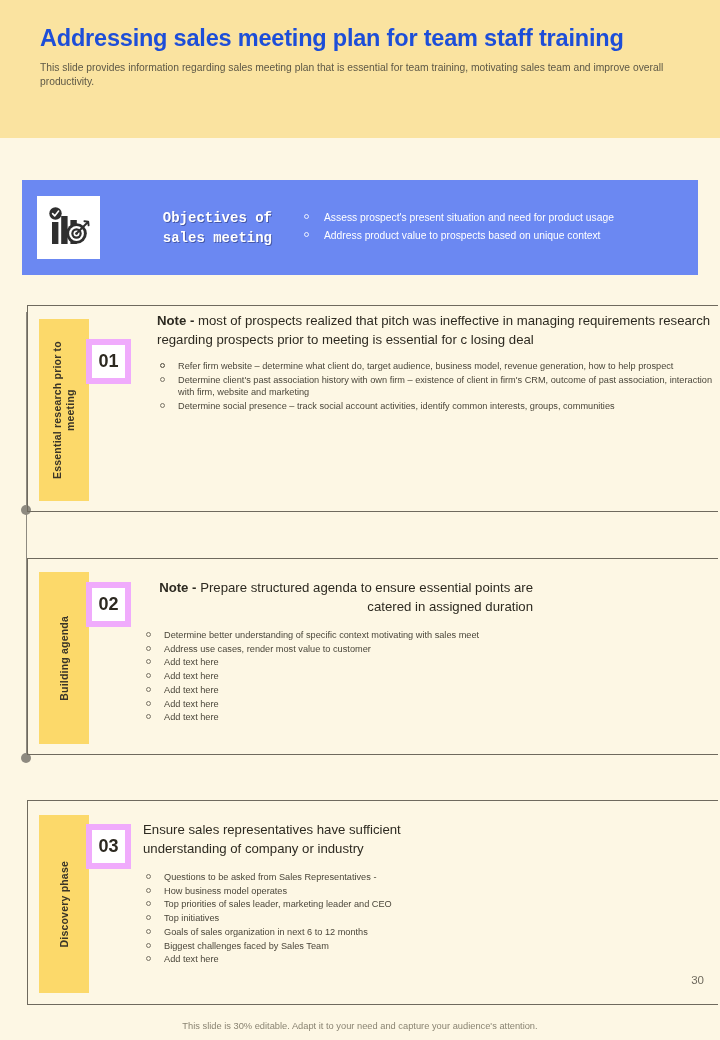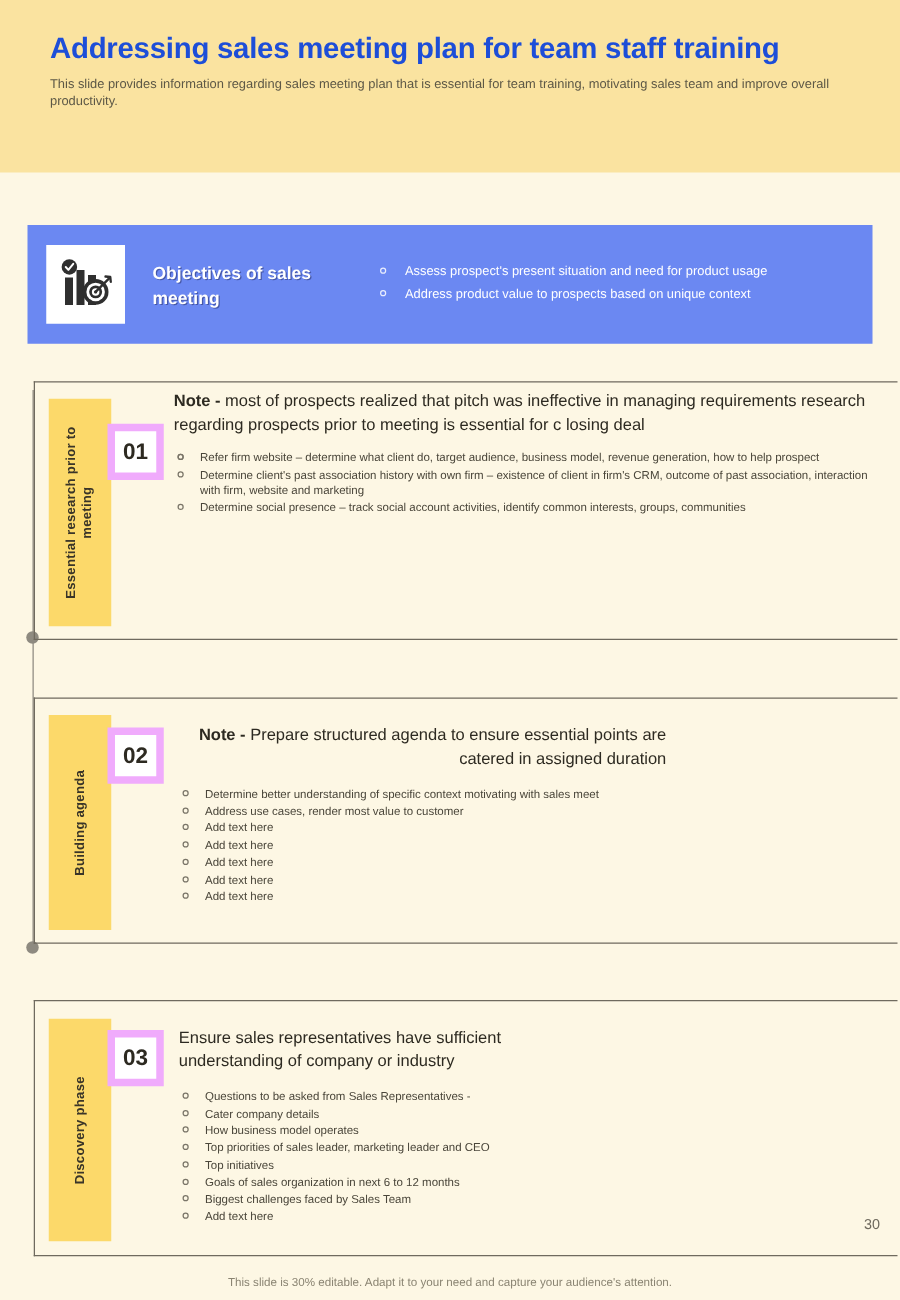--- a/index.html
+++ b/index.html
@@ -31,23 +31,24 @@
   .objectives {
     position:absolute; left:22px; top:180px; width:676px; height:95px;
     background:#6B88F2;
     display:flex; align-items:center;
   }
   .obj-icon-box {
     width:63px; height:63px; margin-left:15px; background:#ffffff;
     display:flex; align-items:center; justify-content:center; flex:0 0 auto;
   }
   .obj-title {
-    width:150px; margin-left:22px; text-align:left; flex:0 0 auto;
+    width:150px; margin-left:22px; text-align:right; flex:0 0 auto;
     font-size:14px; font-weight:bold; line-height:20px; color:#ffffff;
     text-shadow:1px 1px 0 rgba(40,50,110,0.55);
+    font-family:Liberation Mono, monospace;
   }
   .obj-bullets { margin-left:30px; flex:1 1 auto; }
   .obj-bullets li {
     list-style:none; position:relative; padding-left:22px;
     font-size:10.3px; line-height:15.5px; color:#ffffff;
     margin-bottom:2px;
   }
   .obj-bullets li .bul {
     position:absolute; left:2px; top:4px; width:5px; height:5px;
     border:1px solid rgba(255,255,255,0.85); border-radius:50%;
@@ -155,21 +156,21 @@
 <div class="rail-dot d2"></div>
 
 <div class="section" style="top:305px; width:691px; height:207px;">
   <div class="sec-frame" style="width:691px; height:207px; border-right:none;"></div>
   <div class="vlabel" style="top:14px; height:182px; width:50px;">
     <span>Essential research prior to meeting</span>
   </div>
   <div class="numbox" style="left:59px; top:34px;">
     <div class="inner">01</div>
   </div>
-  <div class="sec-body" style="left:112px; top:6px; width:560px;">
+  <div class="sec-body" style="left:130px; top:6px; width:560px;">
     <div class="sec-head">
       <b>Note -</b><span> most of prospects realized that pitch was ineffective in managing requirements research regarding prospects prior to meeting is essential for c losing deal</span>
     </div>
     <ul class="sec-list" style="margin-top:11px;">
       <li><span class="bul"></span></li>
       <li><span class="bul"></span><span>Refer firm website – determine what client do, target audience, business model, revenue generation, how to help prospect</span></li>
       <li><span class="bul"></span><span>Determine client's past association history with own firm – existence of client in firm's CRM, outcome of past association, interaction with firm, website and marketing</span></li>
       <li><span class="bul"></span><span>Determine social presence – track social account activities, identify common interests, groups, communities</span></li>
     </ul>
   </div>
@@ -206,21 +207,20 @@
   </div>
   <div class="numbox" style="left:59px; top:24px;">
     <div class="inner">03</div>
   </div>
   <div class="sec-body" style="left:116px; top:20px; width:560px;">
     <div class="sec-head" style="max-width:330px;">
       <b></b><span>Ensure sales representatives have sufficient understanding of company or industry</span>
     </div>
     <ul class="sec-list" style="margin-top:13px;">
       <li><span class="bul"></span><span>Questions to be asked from Sales Representatives -</span></li>
-      <li><span class="bul"></span><span>Cater company details</span></li>
       <li><span class="bul"></span><span>How business model operates</span></li>
       <li><span class="bul"></span><span>Top priorities of sales leader, marketing leader and CEO</span></li>
       <li><span class="bul"></span><span>Top initiatives</span></li>
       <li><span class="bul"></span><span>Goals of sales organization in next 6 to 12 months</span></li>
       <li><span class="bul"></span><span>Biggest challenges faced by Sales Team</span></li>
       <li><span class="bul"></span><span>Add text here</span></li>
     </ul>
   </div>
 </div>
 

